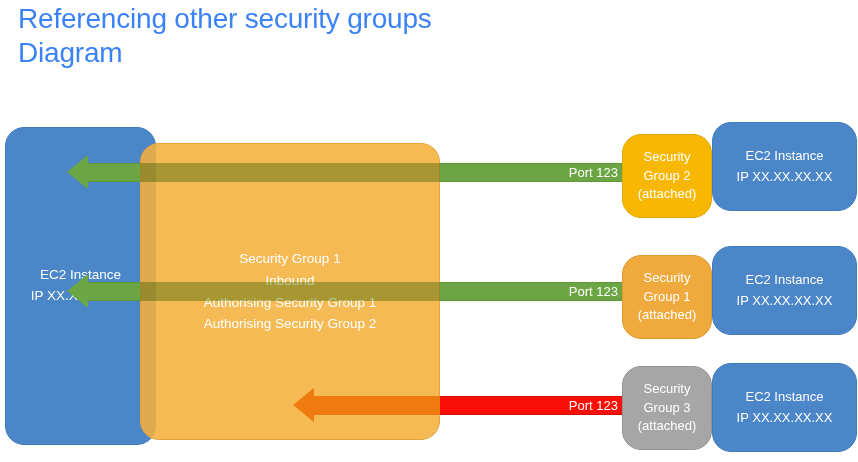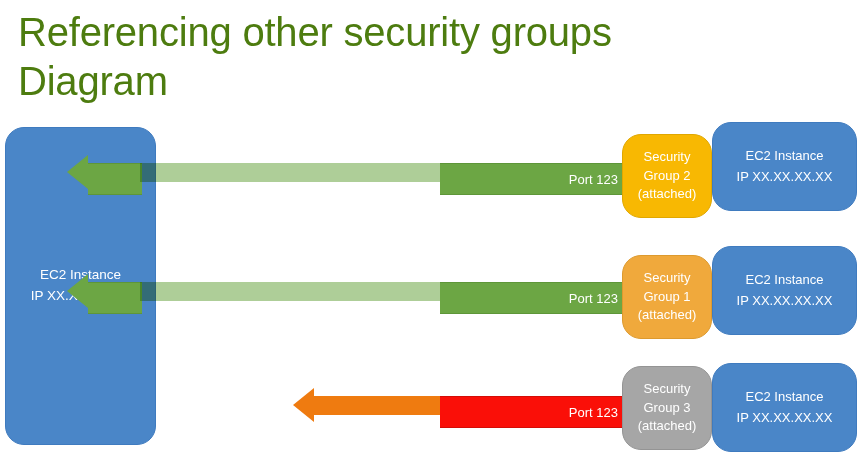--- a/index.html
+++ b/index.html
@@ -17,25 +17,25 @@
     width: 858px;
     height: 462px;
     background: #ffffff;
     overflow: hidden;
   }
 
   
   #title {
     position: absolute;
     left: 18px;
-    top: 8px;
+    top: 2px;
     width: 640px;
-    color: #4d7c0f;
-    font-family: "Liberation Sans", sans-serif;
-    font-size: 40px;
+    color: #3b82f6;
+    font-family: "Liberation Sans", sans-serif;
+    font-size: 28px;
     font-weight: 300;
     line-height: 1.22;
     letter-spacing: -0.2px;
     white-space: pre-line;
   }
 
   
   .shape {
     position: absolute;
     box-sizing: border-box;
@@ -109,21 +109,21 @@
   }
   #sg3-attached {
     left: 622px; top: 366px;
     background: #a6a6a6;
     border: 1px solid #949494;
   }
 
   
   .band {
     position: absolute;
-    height: 32px;
+    height: 19px;
     z-index: 3;
     display: flex;
     align-items: center;
     justify-content: flex-end;
     box-sizing: border-box;
   }
   .band .port-label {
     color: #ffffff;
     font-family: "Liberation Sans", sans-serif;
     font-size: 13px;
@@ -182,20 +182,26 @@
 <div id="slide">
 
   <div id="title">Referencing other security groups
 Diagram</div>
 
   <div class="shape" id="ec2-left">
     <span class="lines">EC2 Instance
 IP XX.XX.XX.XX</span>
   </div>
 
+  <div class="shape" id="sg1-box">
+    <span class="lines">Security Group 1
+Inbound
+Authorising Security Group 1
+Authorising Security Group 2</span>
+  </div>
 
   <div class="band green-band" style="left:440px; top:163px; width:186px;">
     <span class="port-label">Port 123</span>
   </div>
   <div class="band-under" style="left:140px; top:163px; width:300px;"></div>
   <div class="band green-band" style="left:88px; top:163px; width:54px;"></div>
   <div class="arrowhead-left green-head" style="left:67px; top:155px;"></div>
 
   <div class="shape sg-attached" id="sg2-attached">
     <span class="lines">Security

